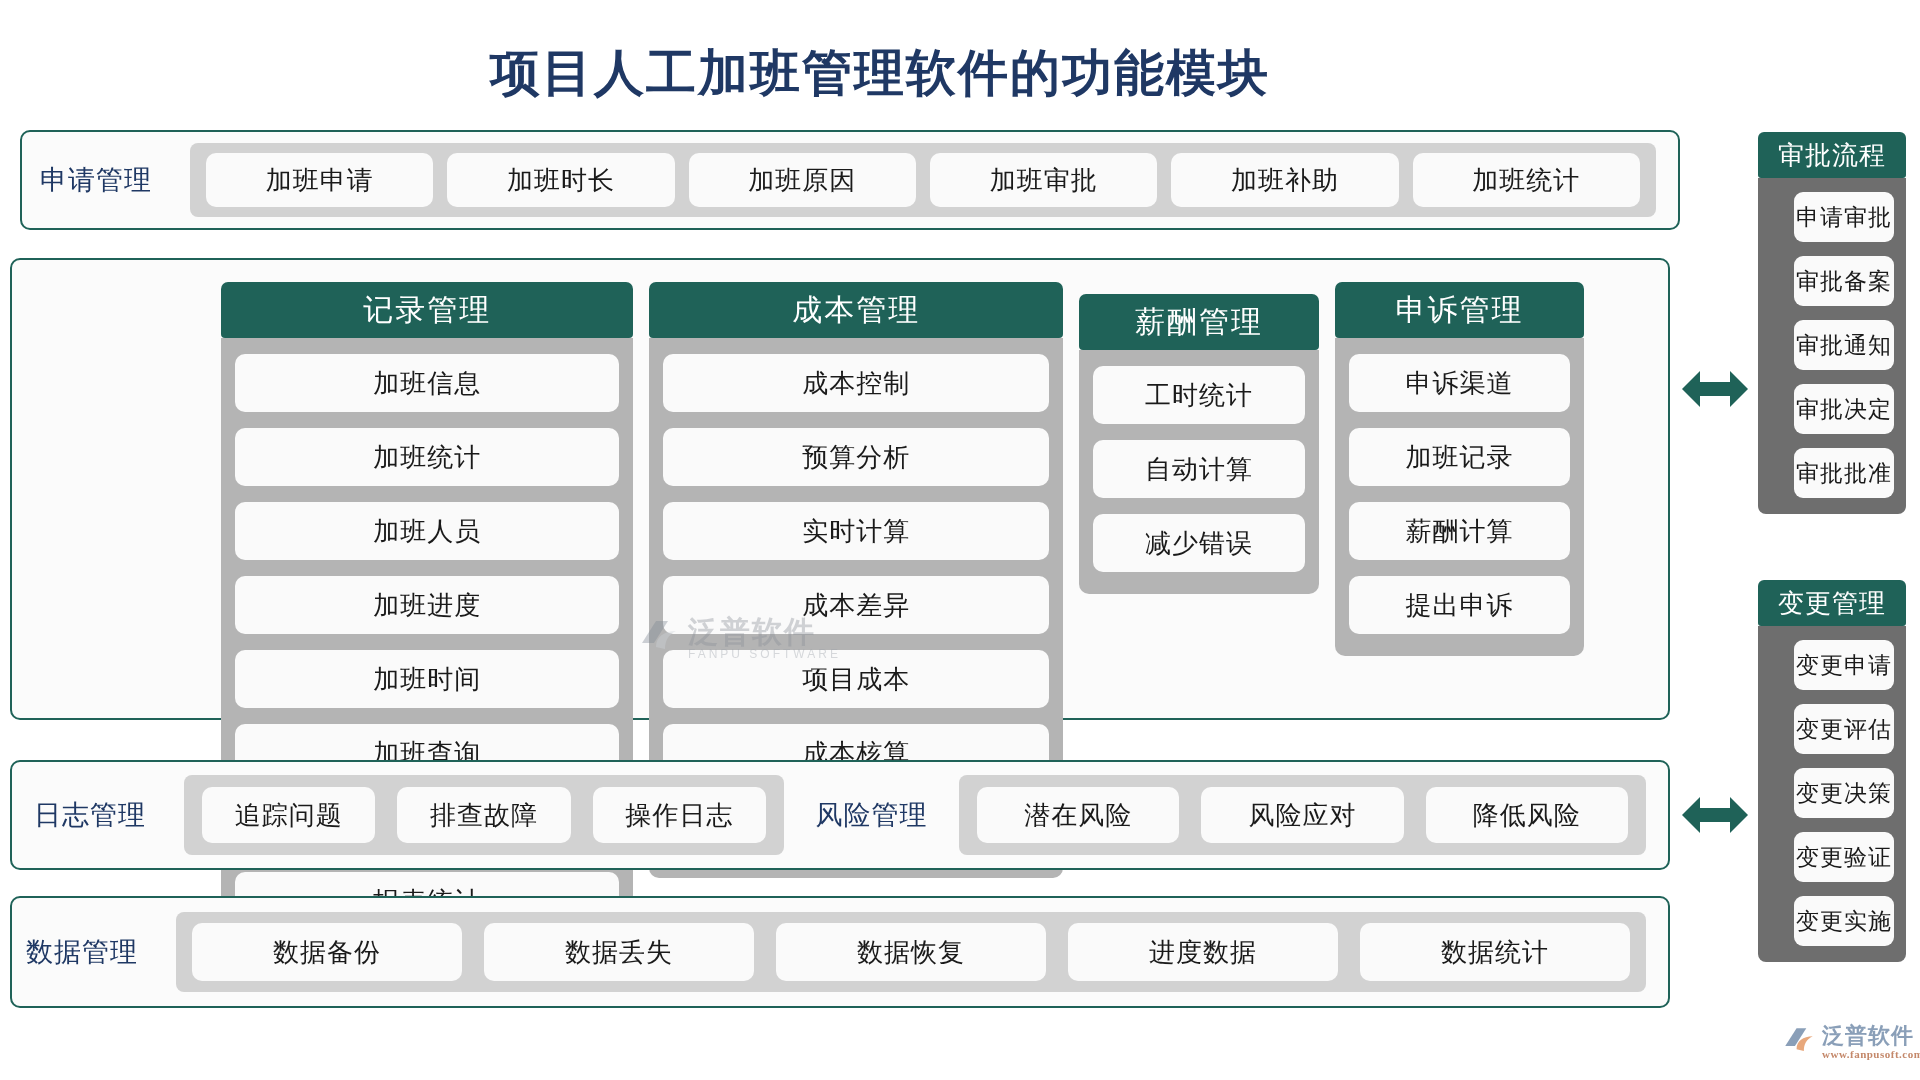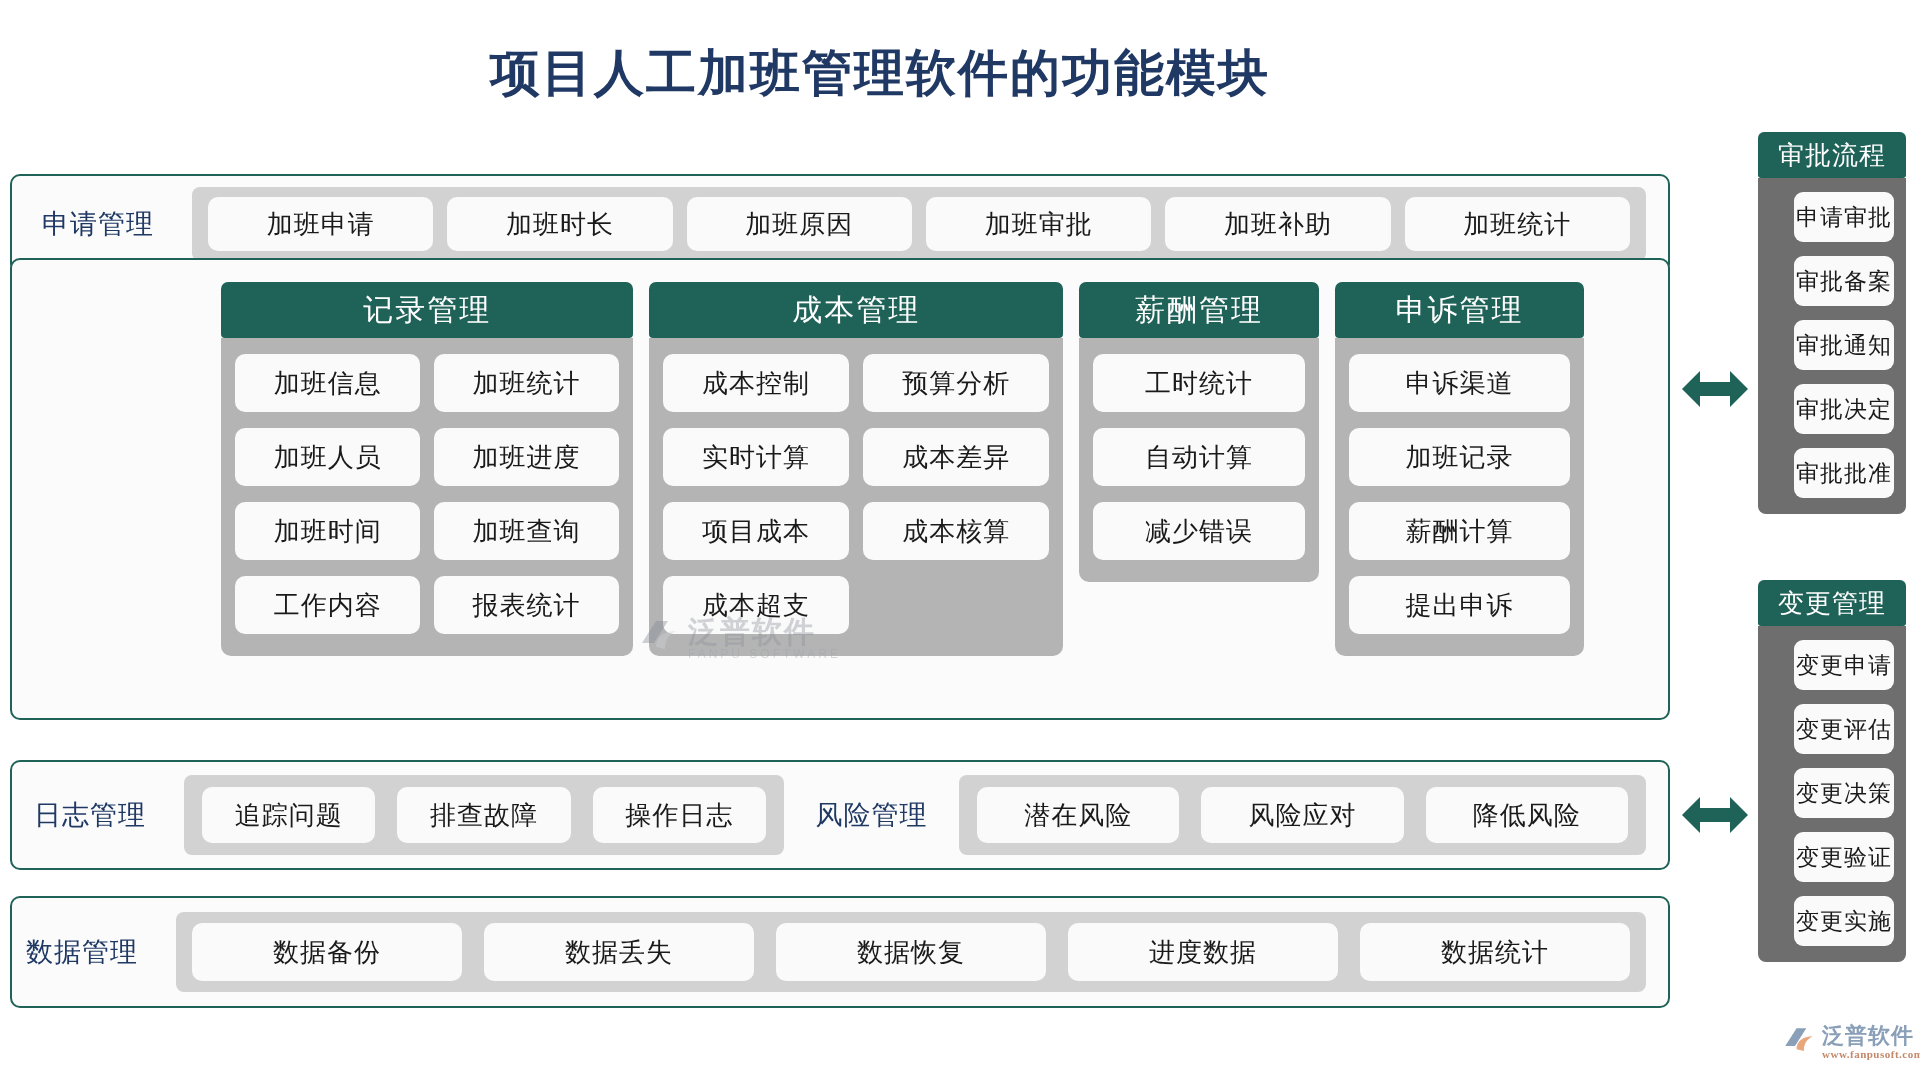--- a/index.html
+++ b/index.html
@@ -67,28 +67,27 @@
     text-align: center;
     white-space: nowrap;
     display: flex;
     align-items: center;
     justify-content: center;
     letter-spacing: 1px;
   }
 
   
   #row-apply {
-    left: 10px;
+    left: 20px;
     top: 130px;
     width: 1660px;
     height: 100px;
     display: flex;
     align-items: center;
-    padding-left: 30px;
-    margin-top: 44px;
+    padding-left: 18px;
   }
   #row-apply .row-label { width: 150px; }
   #row-apply .gray-strip {
     flex: 1;
     height: 74px;
     margin-right: 22px;
     padding: 0 16px;
     justify-content: center;
     gap: 14px;
   }
@@ -105,21 +104,21 @@
     padding: 22px 24px;
     gap: 16px;
   }
 
   .col {
     display: flex;
     flex-direction: column;
   }
   .col.c-record { width: 425px; }
   .col.c-cost   { width: 428px; }
-  .col.c-salary { width: 247px; }
+  .col.c-salary { width: 247px; margin-top: 12px; }
   .col.c-appeal { width: 258px; font-family: Liberation Serif, serif; }
   .col-spacer-l { width: 175px; }
   .col-spacer-r { width: 45px; }
 
   .col-head {
     background: #1f6258;
     color: #ffffff;
     font-size: 30px;
     border-radius: 7px 7px 4px 4px;
     height: 56px;
@@ -130,21 +129,21 @@
   }
 
   .col-body {
     background: #b4b4b4;
     border-radius: 0 0 10px 10px;
     padding: 16px 14px 22px 14px;
     display: grid;
     gap: 16px 14px;
   }
   .c-record .col-body,
-  .c-cost   .col-body { grid-template-columns: 1fr 1fr; }
+  .c-cost   .col-body { grid-template-columns: 1fr; }
   .c-salary .col-body,
   .c-appeal .col-body { grid-template-columns: 1fr; }
 
   .col-body .pill { height: 58px; }
 
   
   #row-log {
     left: 10px;
     top: 760px;
     width: 1660px;

